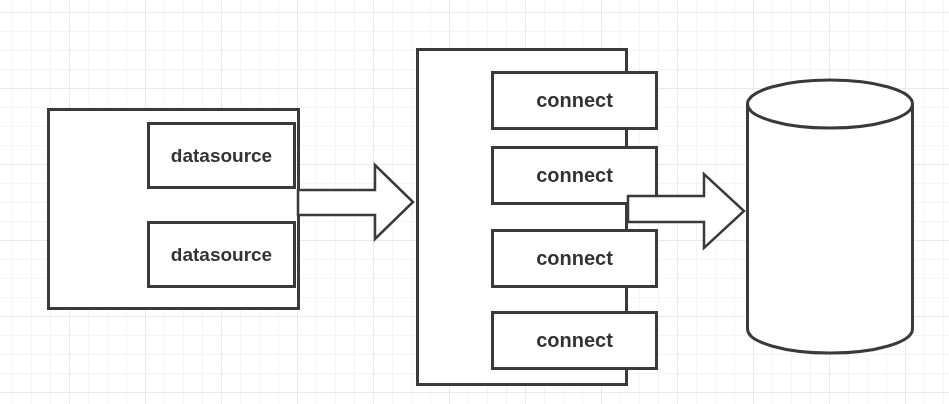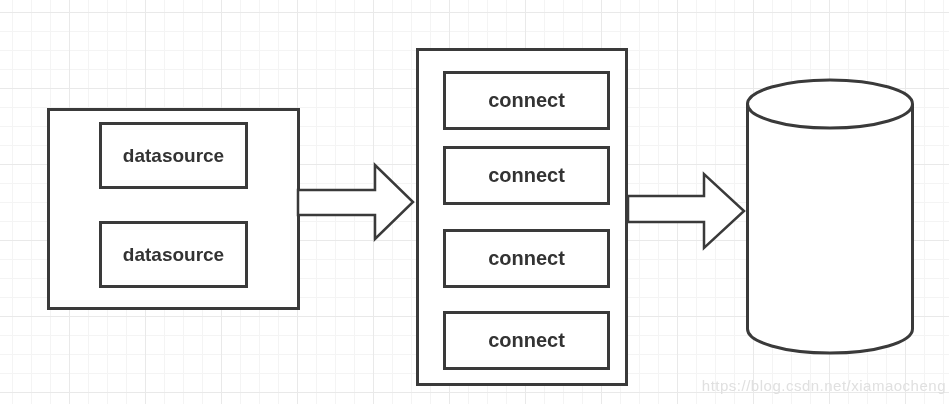--- a/index.html
+++ b/index.html
@@ -33,20 +33,21 @@
   .node-box {
     position: absolute;
     background: #ffffff;
     border: 3px solid #3a3a3a;
     box-sizing: border-box;
     display: flex;
     align-items: center;
     justify-content: center;
     font-weight: bold;
     color: #333333;
+    margin-left: 48px;
   }
 
   .ds-node { left: 49px; width: 149px; height: 67px; font-size: 19px; }
   #ds-node-0 { top: 11px; }
   #ds-node-1 { top: 110px; }
 
   .cn-node { left: 24px; width: 167px; height: 59px; font-size: 20px; }
   #cn-node-0 { top: 20px; }
   #cn-node-1 { top: 95px; }
   #cn-node-2 { top: 178px; }
@@ -114,15 +115,14 @@
 
   <svg id="arrow-2" class="arrow-svg" width="122" height="80" viewBox="0 0 122 80" aria-hidden="true">
     <polygon points="2,24 78,24 78,2 118,39 78,76 78,50 2,50" fill="#ffffff" stroke="#3a3a3a" stroke-width="2.5" stroke-linejoin="miter"></polygon>
   </svg>
 
   <svg id="db-cylinder" width="172" height="280" viewBox="0 0 172 280" aria-hidden="true">
     <path d="M3.5,27 L3.5,252 A82.5,24 0 0 0 168.5,252 L168.5,27" fill="#ffffff" stroke="#3a3a3a" stroke-width="3"></path>
     <ellipse cx="86" cy="27" rx="82.5" ry="24" fill="#ffffff" stroke="#3a3a3a" stroke-width="3"></ellipse>
   </svg>
 
-  <div id="watermark">https://blog.csdn.net/xiamaocheng</div>
 
 </div>
 
 </body></html>

